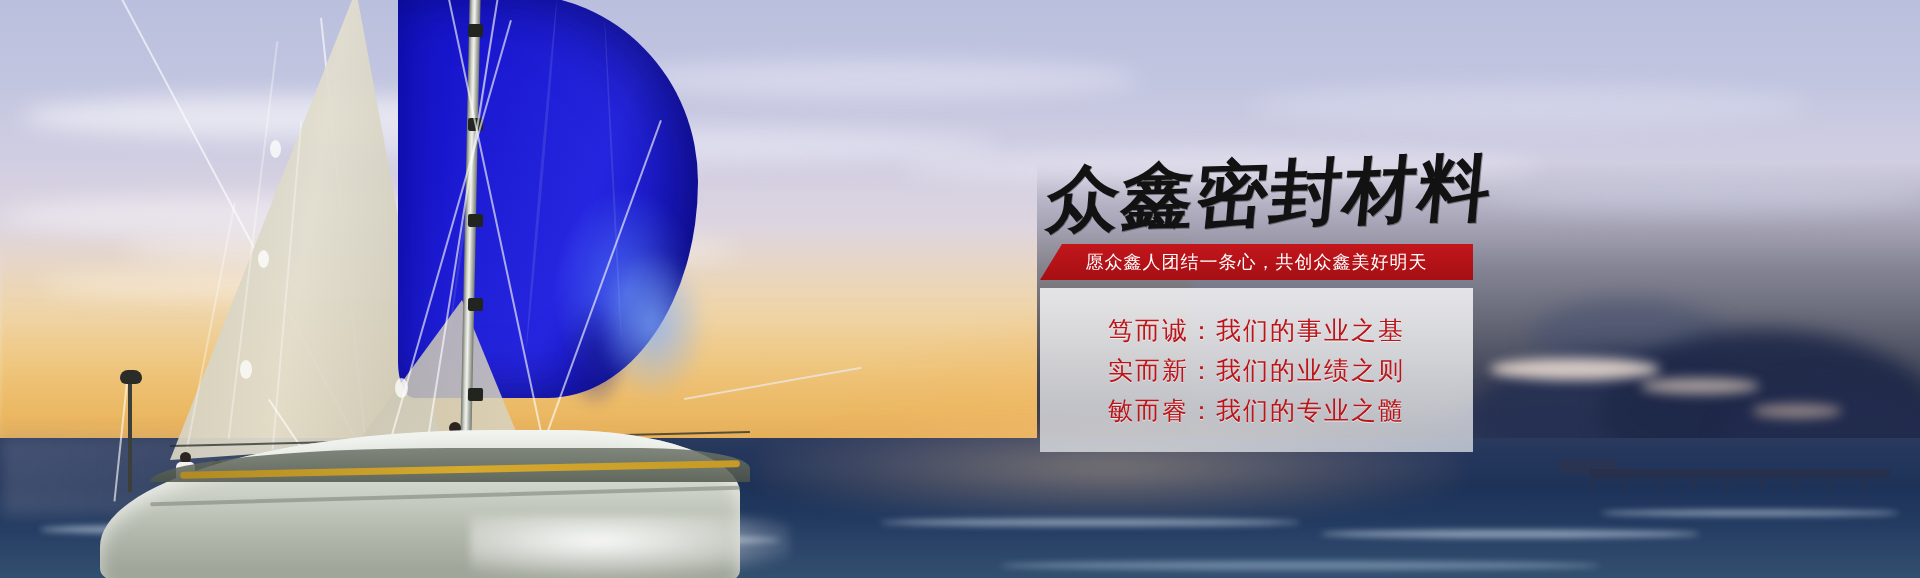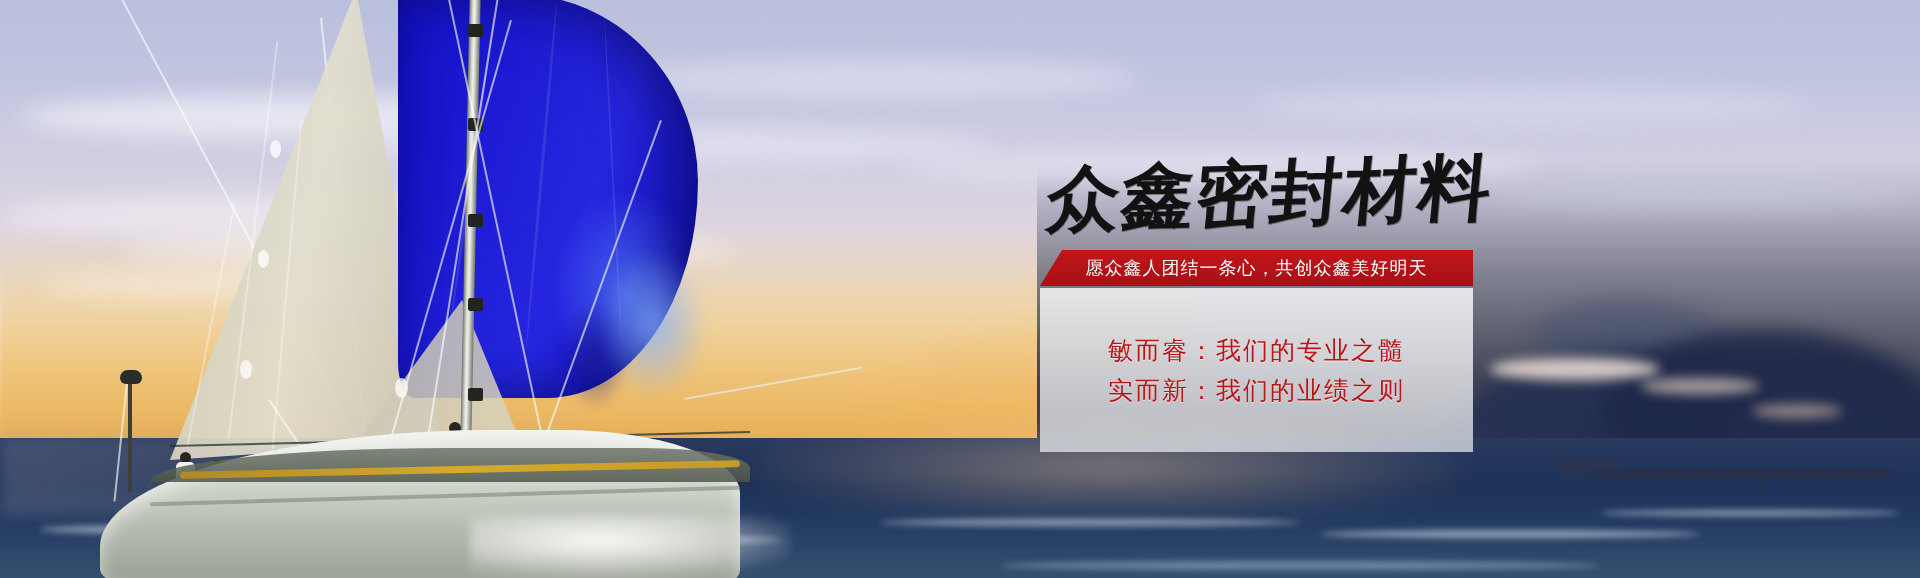--- a/index.html
+++ b/index.html
@@ -253,21 +253,21 @@
     font-weight:700;
     font-size:72px;
     line-height:86px;
     letter-spacing:2px;
     white-space:nowrap;
     transform:skewX(-7deg) rotate(-1.6deg);
     text-shadow:1px 1px 0 rgba(0,0,0,.35);
   }
 
   .tagline-bar{
-    position:absolute;left:10px;top:120px;
+    position:absolute;left:10px;top:114px;
     width:433px;height:36px;
     background:linear-gradient(to bottom,#c3161c,#a50f13);
     clip-path:polygon(22px 0%, 100% 0%, 100% 100%, 0% 100%);
     display:flex;align-items:center;justify-content:center;
   }
   .tagline-text{
     color:#ffffff;font-size:18px;letter-spacing:1px;
     font-family:"Liberation Sans","DejaVu Sans",sans-serif;
     white-space:nowrap;
   }
@@ -434,19 +434,20 @@
   <div class="text-zone">
 
     <div class="brand-title">众鑫密封材料</div>
 
     <div class="tagline-bar">
       <span class="tagline-text">愿众鑫人团结一条心，共创众鑫美好明天</span>
     </div>
 
     <div class="creed-panel">
       <div class="creed-list">
+        <div class="creed-line">笃而诚：我们的事业之基</div>
+        <div class="creed-line">实而新：我们的业绩之则</div>
         <div class="creed-line">敏而睿：我们的专业之髓</div>
-        <div class="creed-line">实而新：我们的业绩之则</div>
       </div>
     </div>
 
   </div>
 </div>
 
 </body></html>

